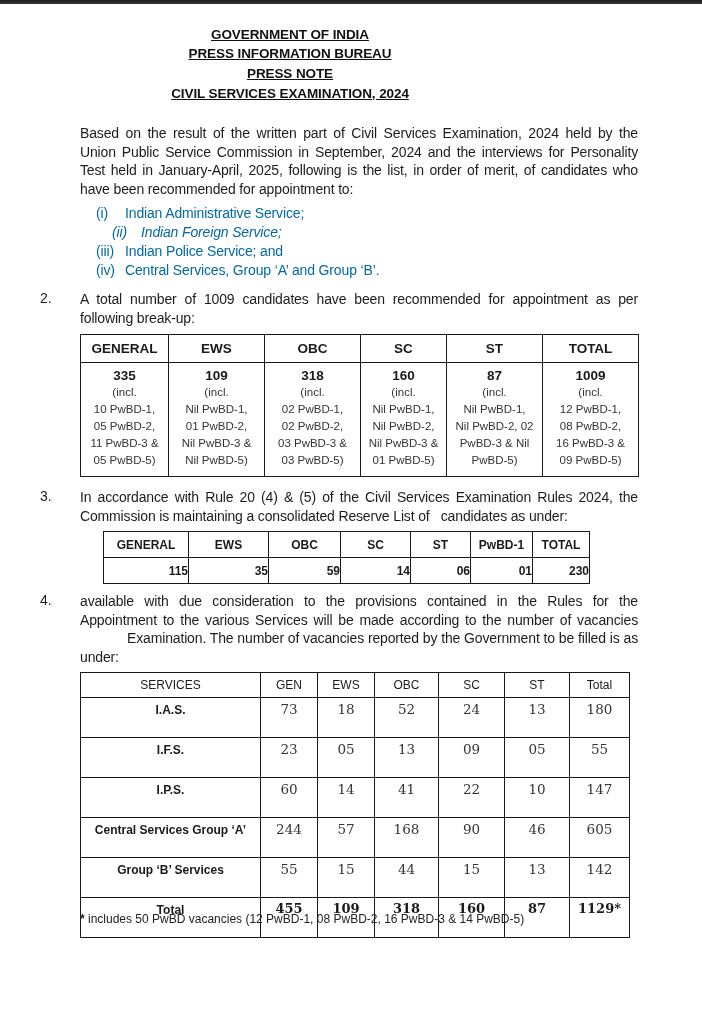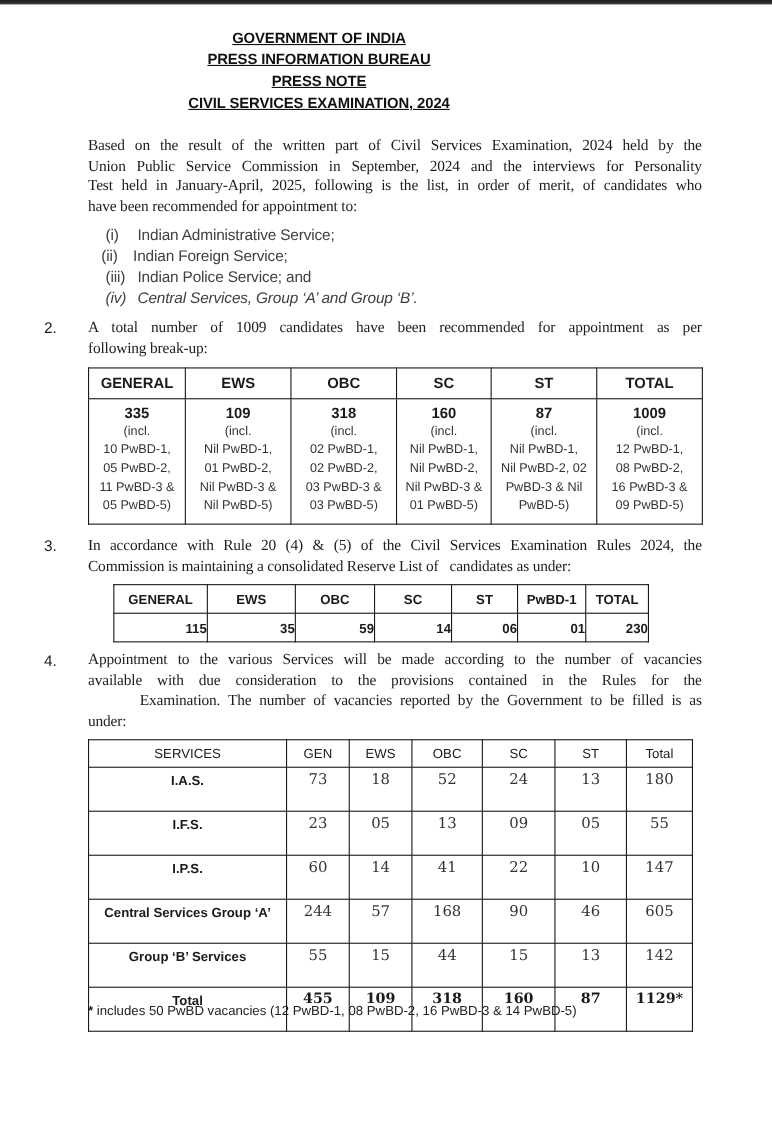--- a/index.html
+++ b/index.html
@@ -4,23 +4,23 @@
 <style>
   html, body { margin: 0; padding: 0; background: #ffffff; }
   body { width: 702px; height: 1024px; position: relative; overflow: hidden;
          font-family: "Liberation Sans", "DejaVu Sans", sans-serif; color: #1a1a1a; }
   .topbar { position: absolute; left: 0; top: 0; width: 702px; height: 4px;
             background: linear-gradient(#1e1e1e, #3a3a3a); }
   .heading { position: absolute; left: 0; width: 580px; text-align: center;
              font-weight: bold; font-size: 13.5px; text-decoration: underline;
              letter-spacing: -0.1px; color: #111; }
   .para { position: absolute; font-size: 14px; line-height: 18.5px; color: #1c1c1c;
-          text-align: justify; letter-spacing: -0.15px; font-family: Liberation Serif, serif; }
+          text-align: justify; letter-spacing: -0.15px; }
   .para-num { position: absolute; font-size: 14px; color: #1c1c1c; }
-  .list-item { position: absolute; font-size: 14px; color: #404040; letter-spacing: -0.15px; }
+  .list-item { position: absolute; font-size: 14px; color: #0369a1; letter-spacing: -0.15px; }
   .list-item .roman { display: inline-block; width: 29px; }
 
   table { position: absolute; border-collapse: collapse; table-layout: fixed; }
   td, th { border: 1.5px solid #1a1a1a; text-align: center; padding: 0; }
 
   
   #breakup th { height: 27px; font-size: 13.5px; font-weight: bold; }
   #breakup td { vertical-align: top; font-size: 11.5px; line-height: 17px; padding-top: 4px; color: #333; }
   #breakup td .big { display: block; font-size: 13.5px; font-weight: bold; color: #1a1a1a; line-height: 17px; }
 
@@ -53,27 +53,27 @@
 <div class="para" style="left:80px; top:124px; width:558px;">
   <div style="text-align-last:justify;">Based on the result of the written part of Civil Services Examination, 2024 held by the</div>
   <div style="text-align-last:justify;">Union Public Service Commission in September, 2024 and the interviews for Personality</div>
   <div style="text-align-last:justify;">Test held in January-April, 2025, following is the list, in order of merit, of candidates who</div>
   <div>have been recommended for appointment to:</div>
 </div>
 
 <div class="list-item" style="left:96px; top:205px;">
   <span class="roman">(i)</span><span>Indian Administrative Service;</span>
 </div>
-<div class="list-item" style="left:92px; top:224px;">
+<div class="list-item" style="left:112px; top:224px;font-style:italic;">
   <span class="roman">(ii)</span><span>Indian Foreign Service;</span>
 </div>
 <div class="list-item" style="left:96px; top:243px;">
   <span class="roman">(iii)</span><span>Indian Police Service; and</span>
 </div>
-<div class="list-item" style="left:96px; top:262px;font-style:italic;">
+<div class="list-item" style="left:96px; top:262px;">
   <span class="roman">(iv)</span><span>Central Services, Group ‘A’ and Group ‘B’.</span>
 </div>
 
 <div class="para-num" style="left:40px; top:290px;">2.</div>
 <div class="para" style="left:80px; top:290px; width:558px;">
   <div style="text-align-last:justify;">A total number of 1009 candidates have been recommended for appointment as per</div>
   <div>following break-up:</div>
 </div>
 
 <table id="breakup" style="left:80px; top:334px; width:558px;">
@@ -180,22 +180,22 @@
     <td>14</td>
     <td>06</td>
     <td>01</td>
     <td>230</td>
   </tr>
 </tbody>
   </table>
 
 <div class="para-num" style="left:40px; top:592px;">4.</div>
 <div class="para" style="left:80px; top:592px; width:558px;">
+  <div style="text-align-last:justify;">available with due consideration to the provisions contained in the Rules for the</div>
   <div style="text-align-last:justify;">Appointment to the various Services will be made according to the number of vacancies</div>
-  <div style="text-align-last:justify;">available with due consideration to the provisions contained in the Rules for the</div>
   <div style="text-align-last:justify;margin-left:47px;">Examination. The number of vacancies reported by the Government to be filled is as</div>
   <div>under:</div>
 </div>
 
 <table id="vacancy" style="left:80px; top:672px; width:549px;">
   <colgroup>
     <col style="width:180px">
       <col style="width:57px">
       <col style="width:57px">
       <col style="width:64px">

